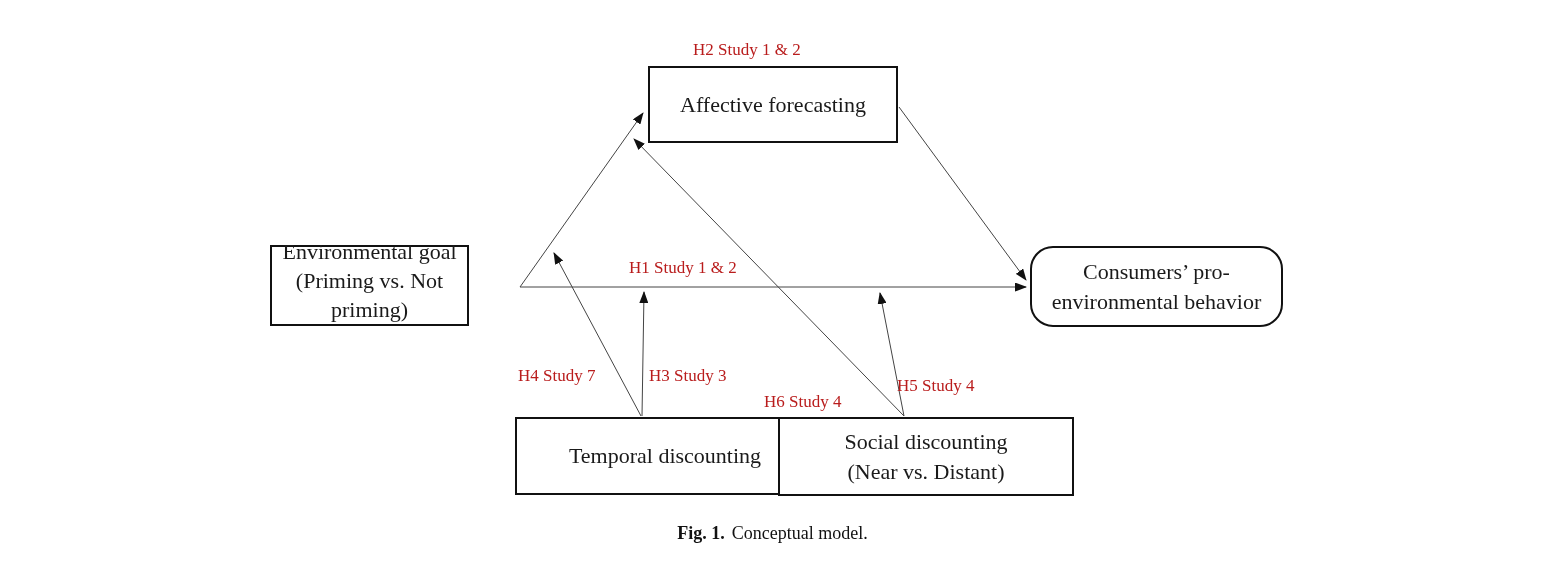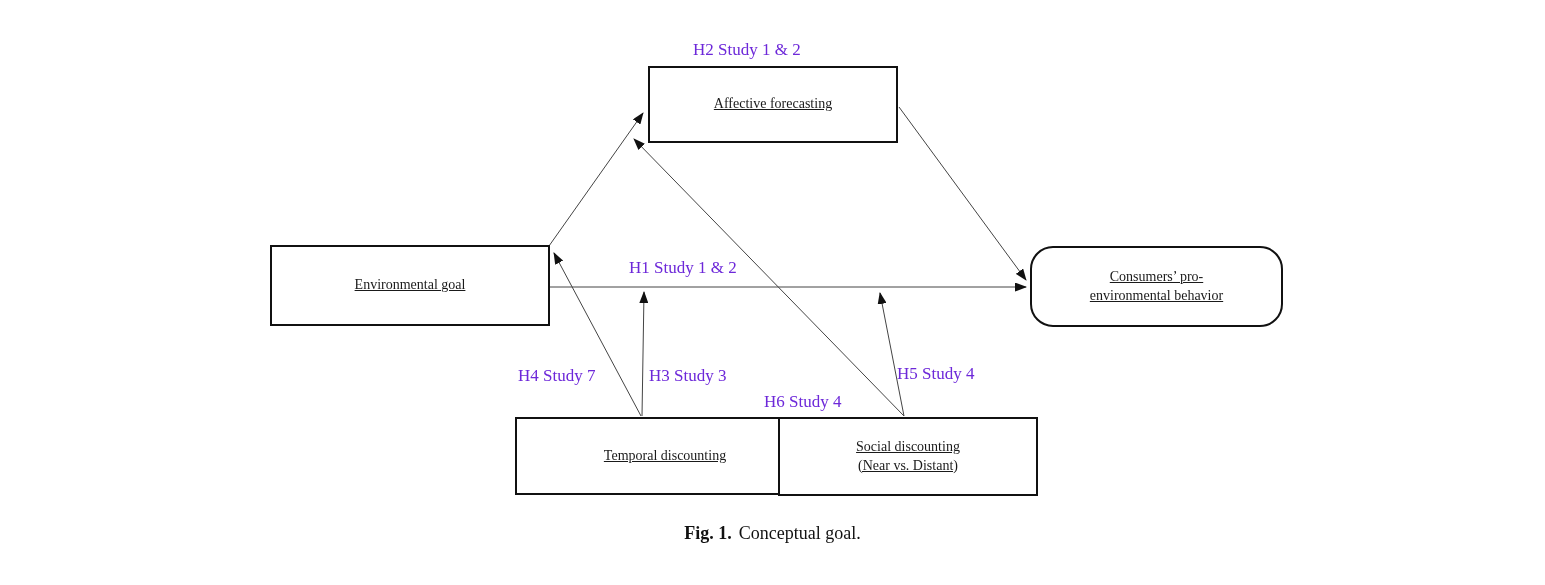--- a/index.html
+++ b/index.html
@@ -26,42 +26,41 @@
   .node {
     position: absolute;
     box-sizing: border-box;
     border: 2px solid #111111;
     background: #ffffff;
     display: flex;
     flex-direction: column;
     align-items: center;
     justify-content: center;
     text-align: center;
-    font-size: 14px;
+    font-size: 22px;
     line-height: 1.32;
     color: #1a1a1a;
-    text-decoration: underline;
   }
   .node-affective   { left: 648px;  top: 66px;  width: 250px; height: 77px; }
-  .node-env         { left: 270px;  top: 245px; width: 280px; height: 81px; }
+  .node-env         { left: 270px;  top: 245px; width: 199px; height: 81px; justify-content: flex-end; }
   .node-consumers   { left: 1030px; top: 246px; width: 253px; height: 81px; border-radius: 23px; }
   .node-temporal    { left: 515px;  top: 417px; width: 300px; height: 78px; }
-  .node-social      { left: 778px;  top: 417px; width: 260px; height: 79px; }
+  .node-social      { left: 778px;  top: 417px; width: 296px; height: 79px; }
   .edge-label {
     position: absolute;
     font-size: 17px;
     white-space: pre;
-    color: #6d28d9;
+    color: #b91c1c;
   }
   .lbl-h2 { left: 693px; top: 40px; }
   .lbl-h1 { left: 597px; top: 258px; margin-left: 32px; }
   .lbl-h4 { left: 518px; top: 366px; }
   .lbl-h3 { left: 649px; top: 366px; }
   .lbl-h6 { left: 764px; top: 364px; margin-top: 28px; }
-  .lbl-h5 { left: 897px; top: 364px; }
+  .lbl-h5 { left: 897px; top: 376px; }
   .caption {
     position: absolute;
     left: 0;
     top: 523px;
     width: 100%;
     text-align: center;
     font-size: 18px;
     color: #111111;
   }
   .caption .cap-label {
@@ -95,20 +94,21 @@
 
     <line x1="904" y1="416" x2="880" y2="293" stroke="#444444" stroke-width="1" marker-end="url(#ah)"></line>
   </svg>
 
   <div class="node node-affective">
     <span>Affective forecasting</span>
   </div>
 
   <div class="node node-env">
     <span>Environmental goal</span>
+    <span>(Priming vs. Not priming)</span>
   </div>
 
   <div class="node node-consumers">
     <span>Consumers’ pro-</span>
     <span>environmental behavior</span>
   </div>
 
   <div class="node node-temporal">
     <span>Temporal discounting</span>
   </div>
@@ -119,16 +119,16 @@
   </div>
 
   <span class="edge-label lbl-h2">H2 Study 1 &amp; 2</span>
   <span class="edge-label lbl-h1">H1 Study 1 &amp; 2</span>
   <span class="edge-label lbl-h4">H4 Study 7</span>
   <span class="edge-label lbl-h3">H3 Study 3</span>
   <span class="edge-label lbl-h6">H6 Study 4</span>
   <span class="edge-label lbl-h5">H5 Study 4</span>
 
   <div class="caption">
-    <span class="cap-label">Fig. 1.</span><span>Conceptual goal.</span>
+    <span class="cap-label">Fig. 1.</span><span>Conceptual model.</span>
   </div>
 
 </div>
 
 </body></html>

